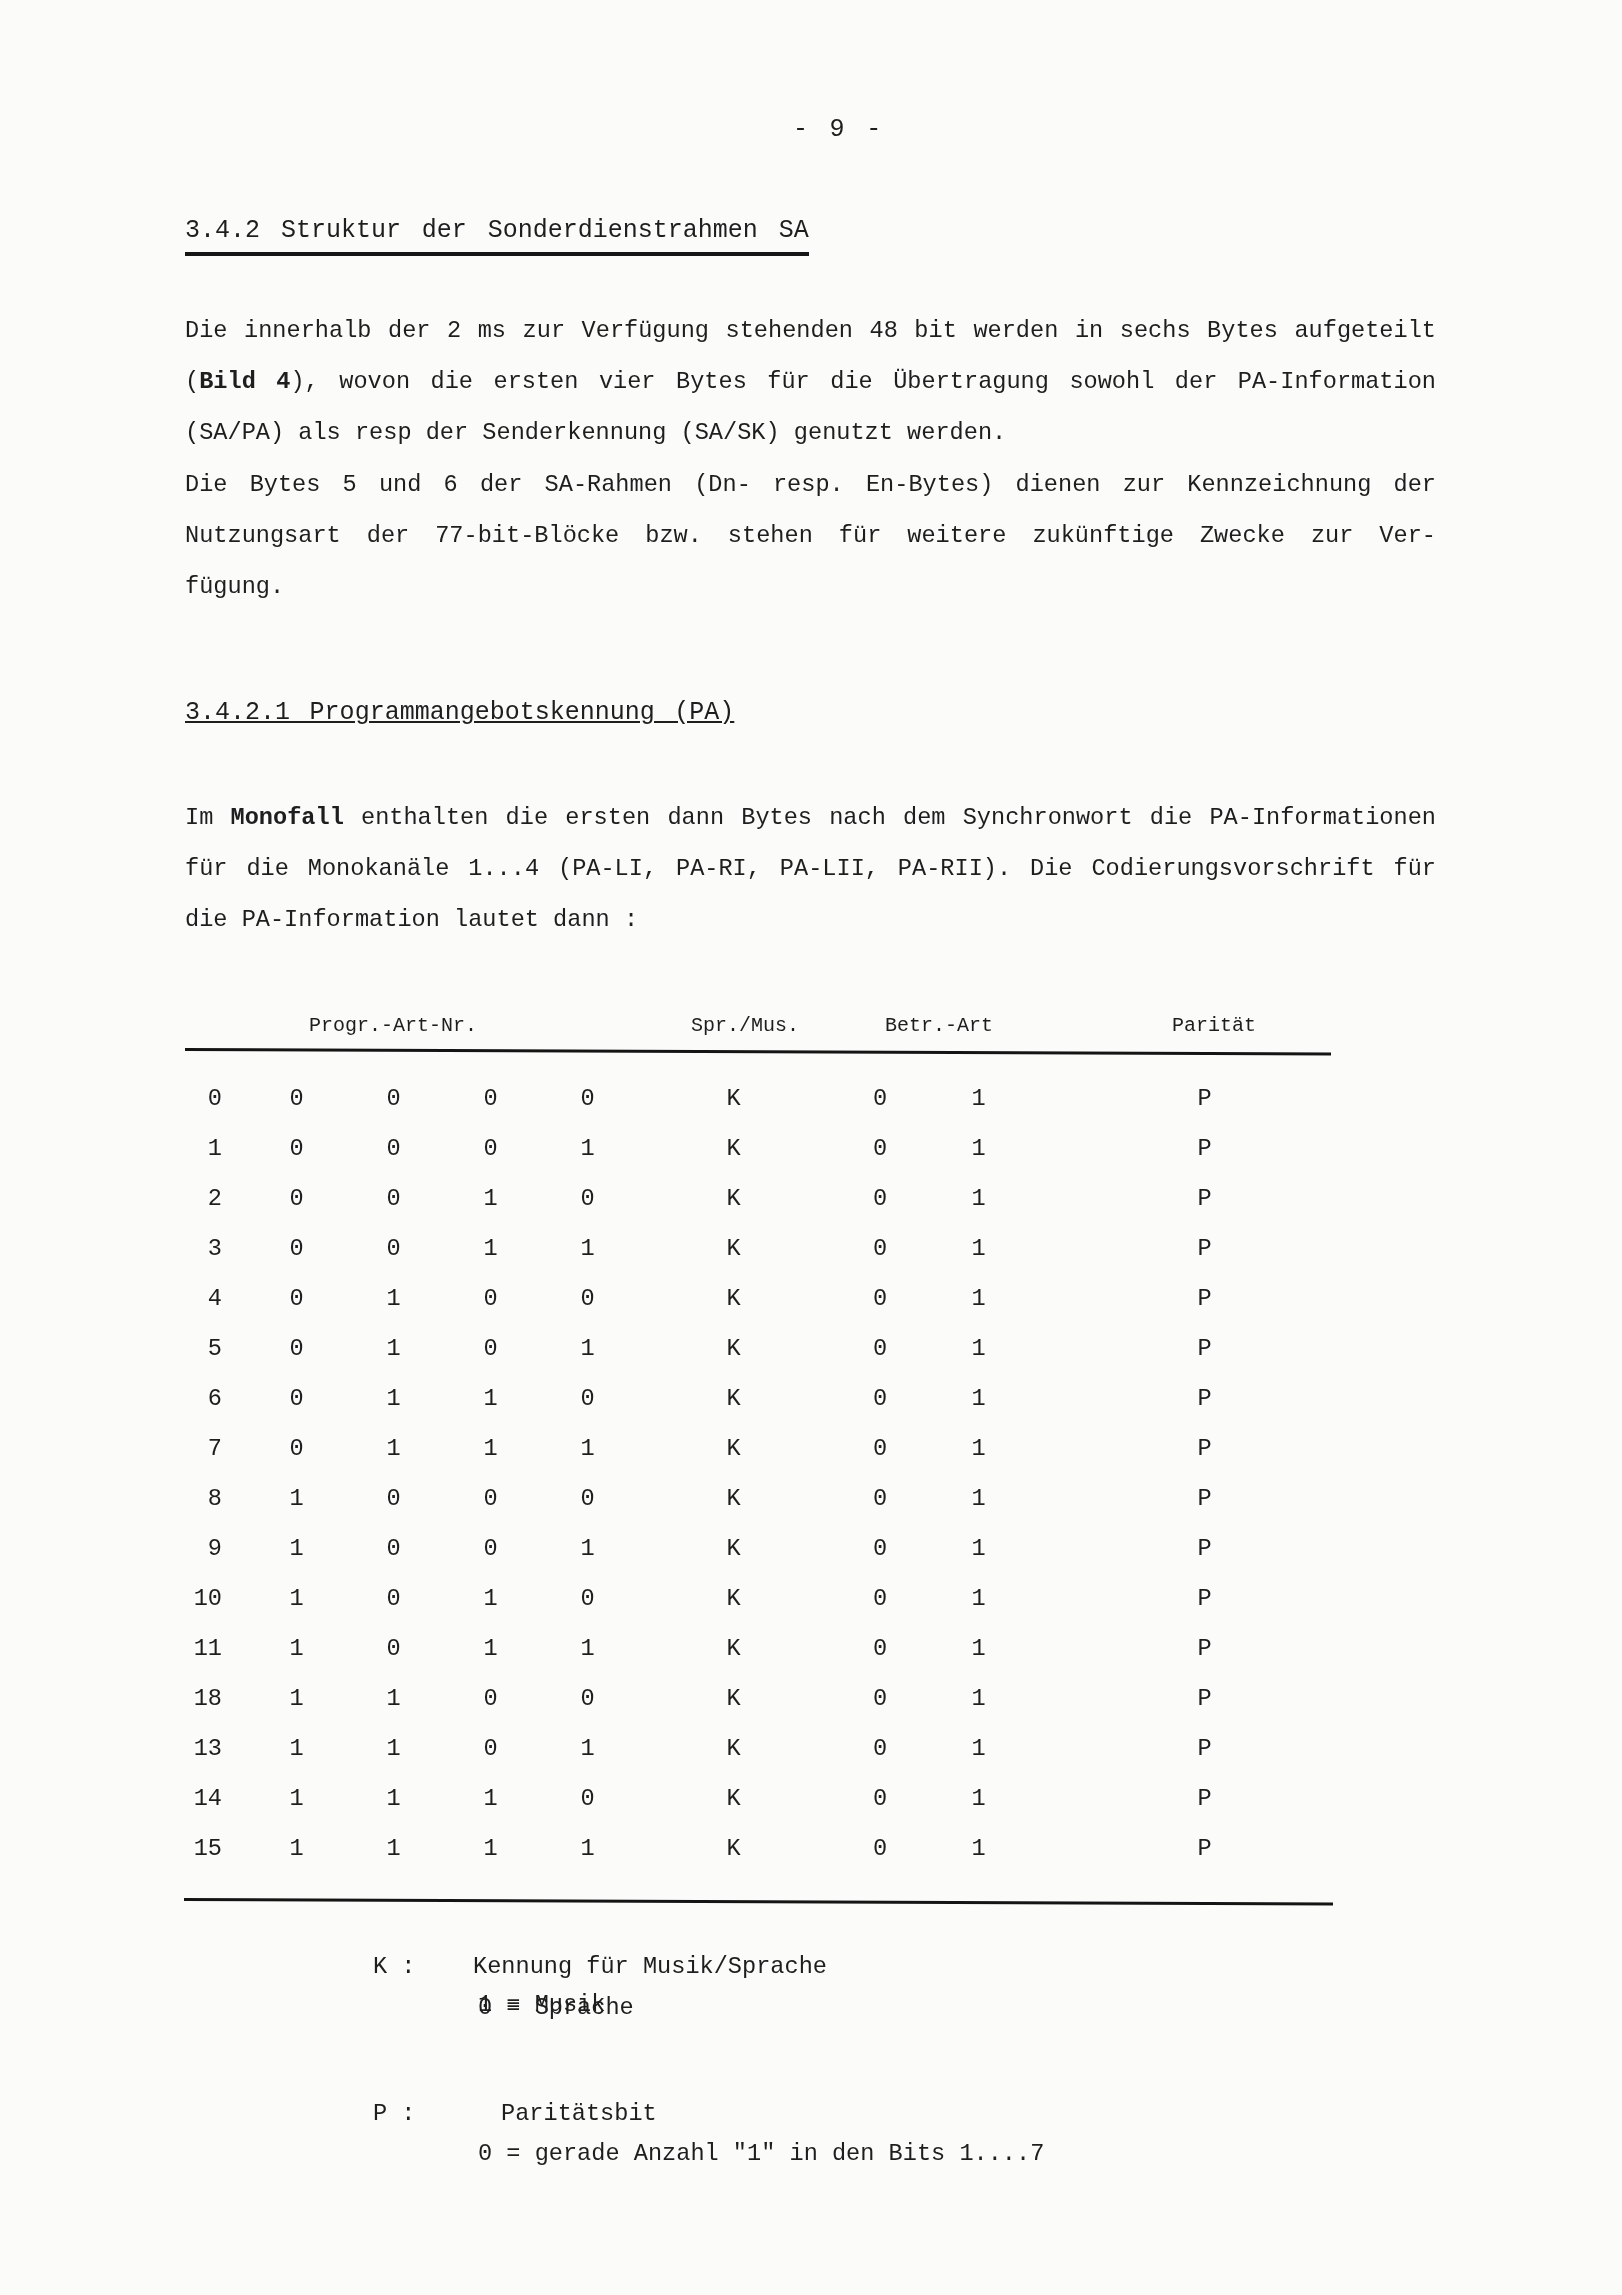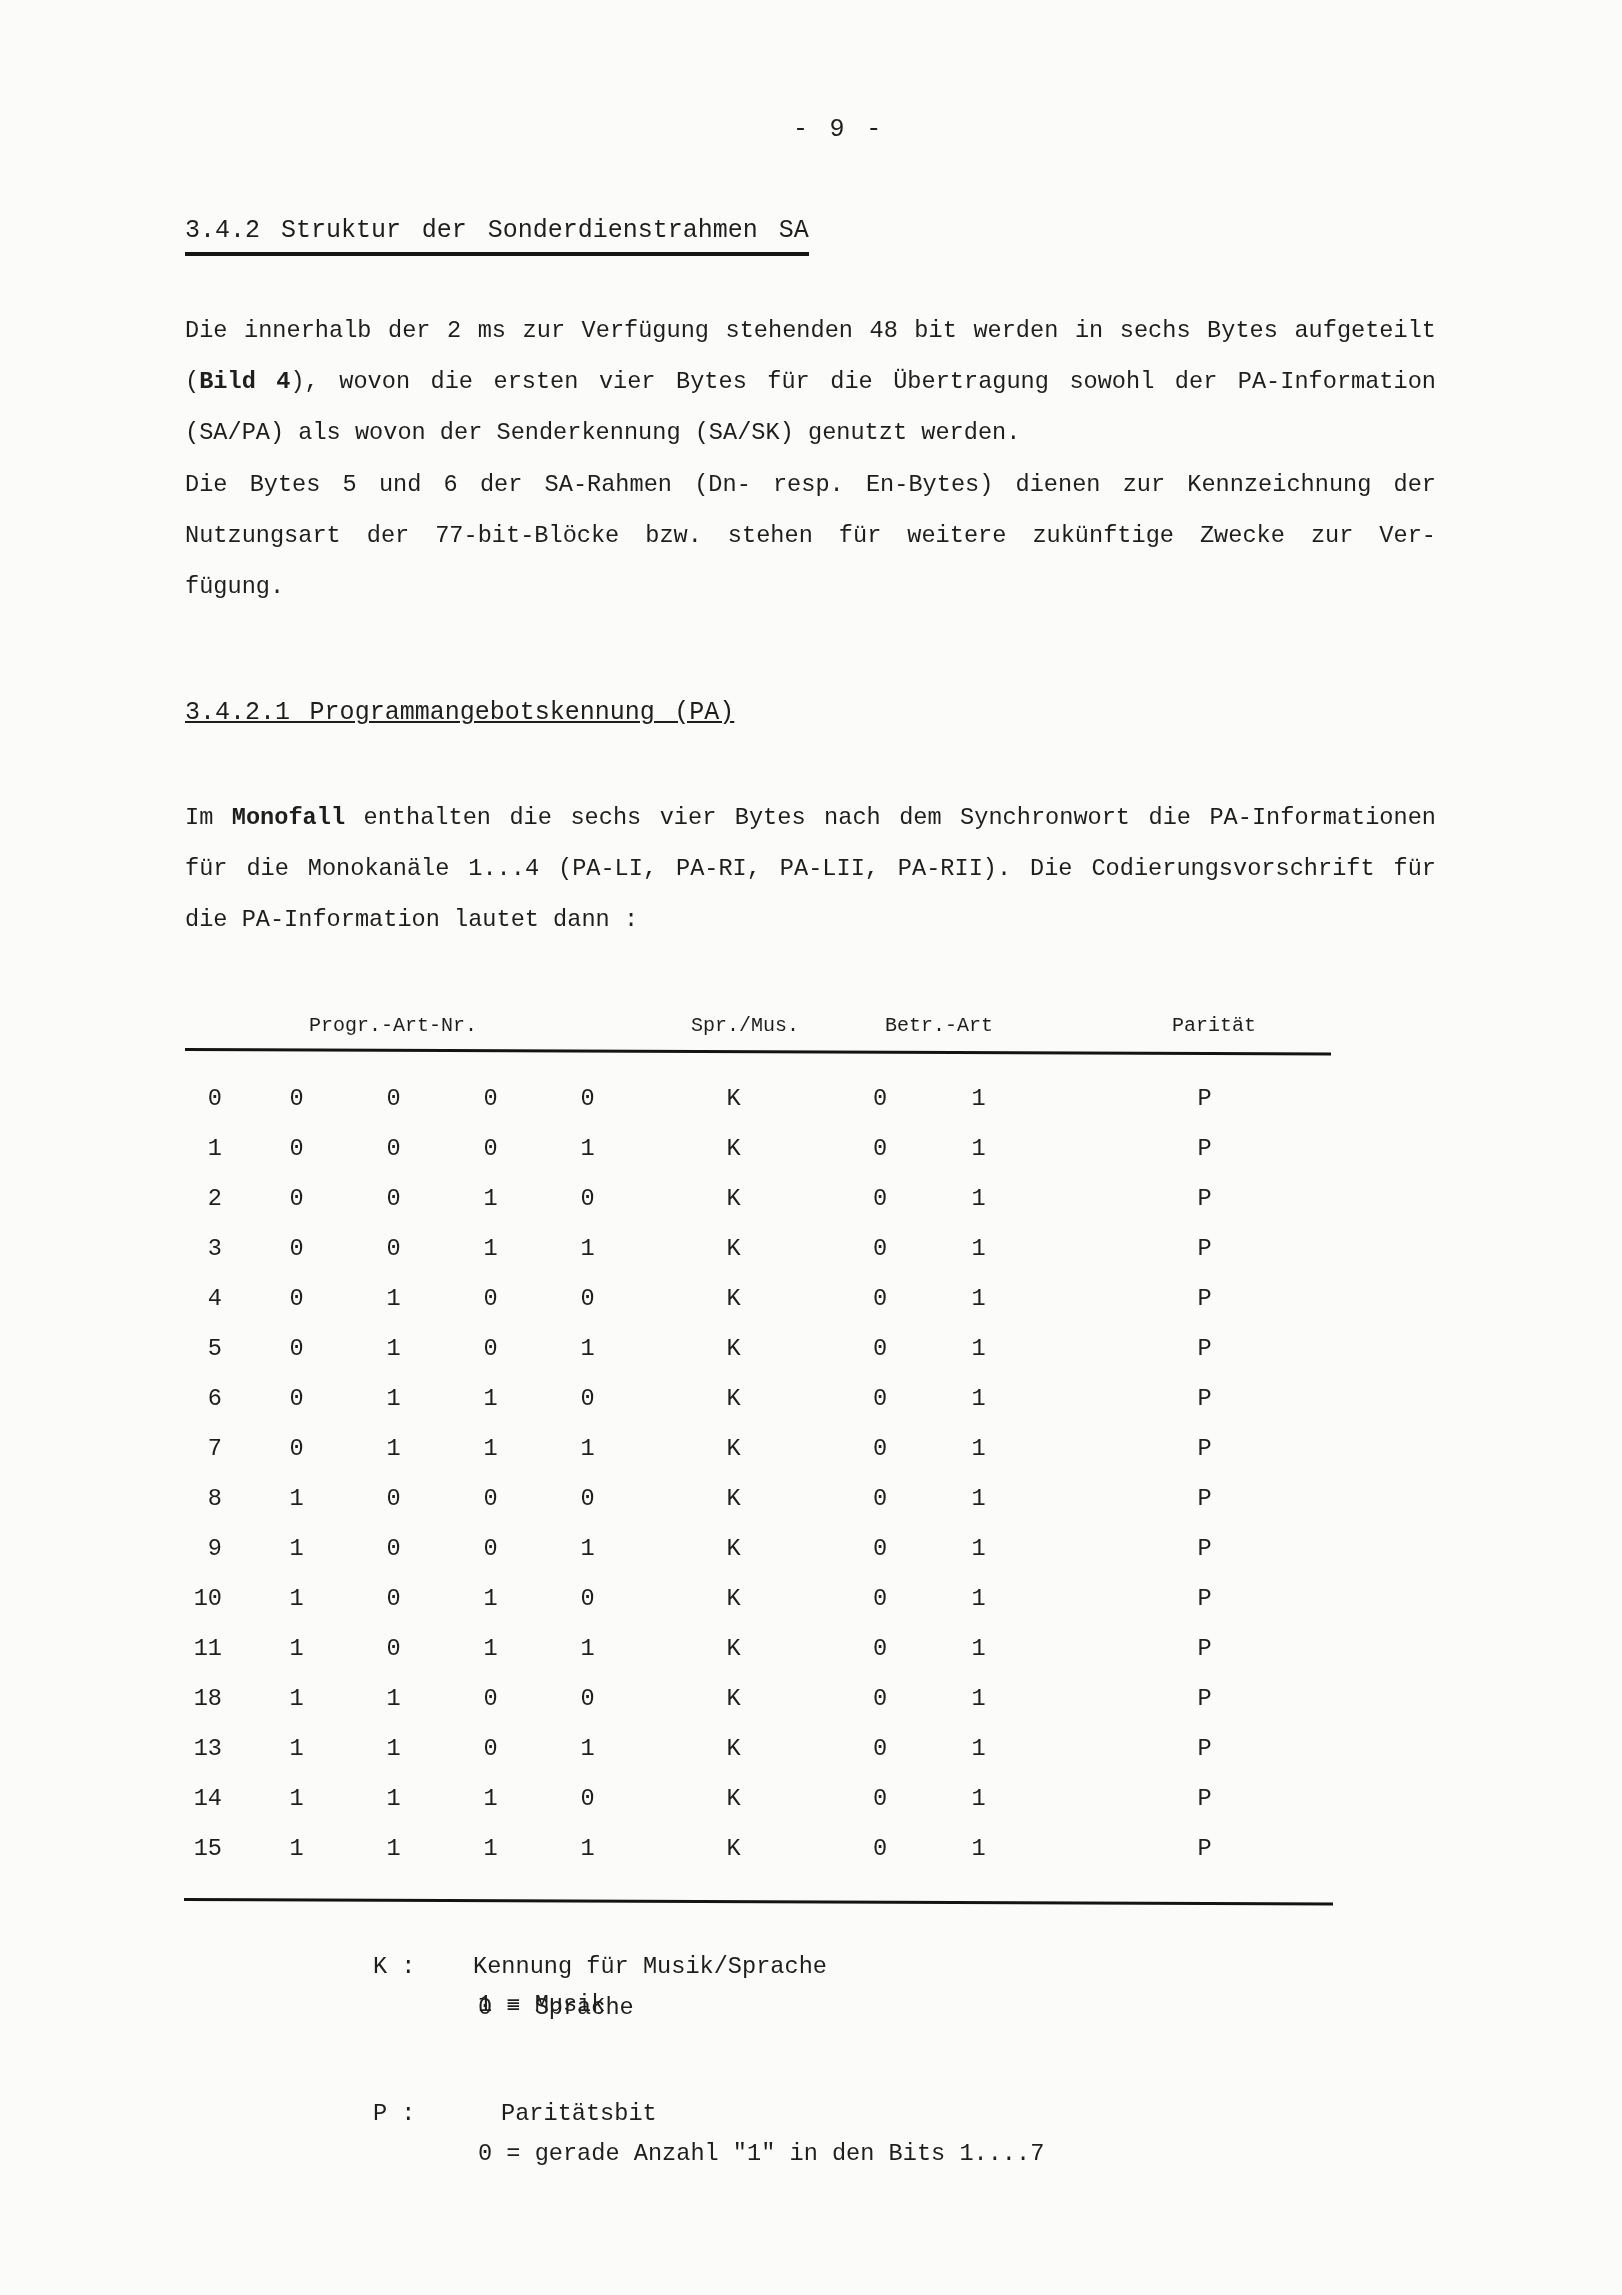--- a/index.html
+++ b/index.html
@@ -81,33 +81,33 @@
 
 <div id="page">
 
   <div class="abs pageno">- 9 -</div>
 
   <div class="abs h1">3.4.2 Struktur der Sonderdienstrahmen SA</div>
 
   <div class="abs para p1">
     <div class="jline">Die innerhalb der 2 ms zur Verfügung stehenden 48 bit werden in sechs Bytes aufgeteilt</div>
     <div class="jline"><span>(</span><span class="b">Bild 4</span><span>), wovon die ersten vier Bytes für die Übertragung sowohl der PA-Information</span></div>
-    <div class="lastline">(SA/PA) als wovon der Senderkennung (SA/SK) genutzt werden.</div>
+    <div class="lastline">(SA/PA) als resp der Senderkennung (SA/SK) genutzt werden.</div>
   </div>
 
   <div class="abs para p2">
     <div class="jline">Die Bytes 5 und 6 der SA-Rahmen (Dn- resp. En-Bytes) dienen zur Kennzeichnung der</div>
     <div class="jline">Nutzungsart der 77-bit-Blöcke bzw. stehen für weitere zukünftige Zwecke zur Ver-</div>
     <div class="lastline">fügung.</div>
   </div>
 
   <div class="abs h2">3.4.2.1 Programmangebotskennung (PA)</div>
 
   <div class="abs para p3">
-    <div class="jline"><span>Im </span><span class="b">Monofall</span><span> enthalten die sechs vier Bytes nach dem Synchronwort die PA-Informationen</span></div>
+    <div class="jline"><span>Im </span><span class="b">Monofall</span><span> enthalten die ersten dann Bytes nach dem Synchronwort die PA-Informationen</span></div>
     <div class="jline">für die Monokanäle 1...4 (PA-LI, PA-RI, PA-LII, PA-RII). Die Codierungsvorschrift für</div>
     <div class="lastline">die PA-Information lautet dann :</div>
   </div>
 
   <div class="abs thead th1">Progr.-Art-Nr.</div>
   <div class="abs thead th2">Spr./Mus.</div>
   <div class="abs thead th3">Betr.-Art</div>
   <div class="abs thead th4">Parität</div>
 
   <div class="abs rule rule-top"></div>

